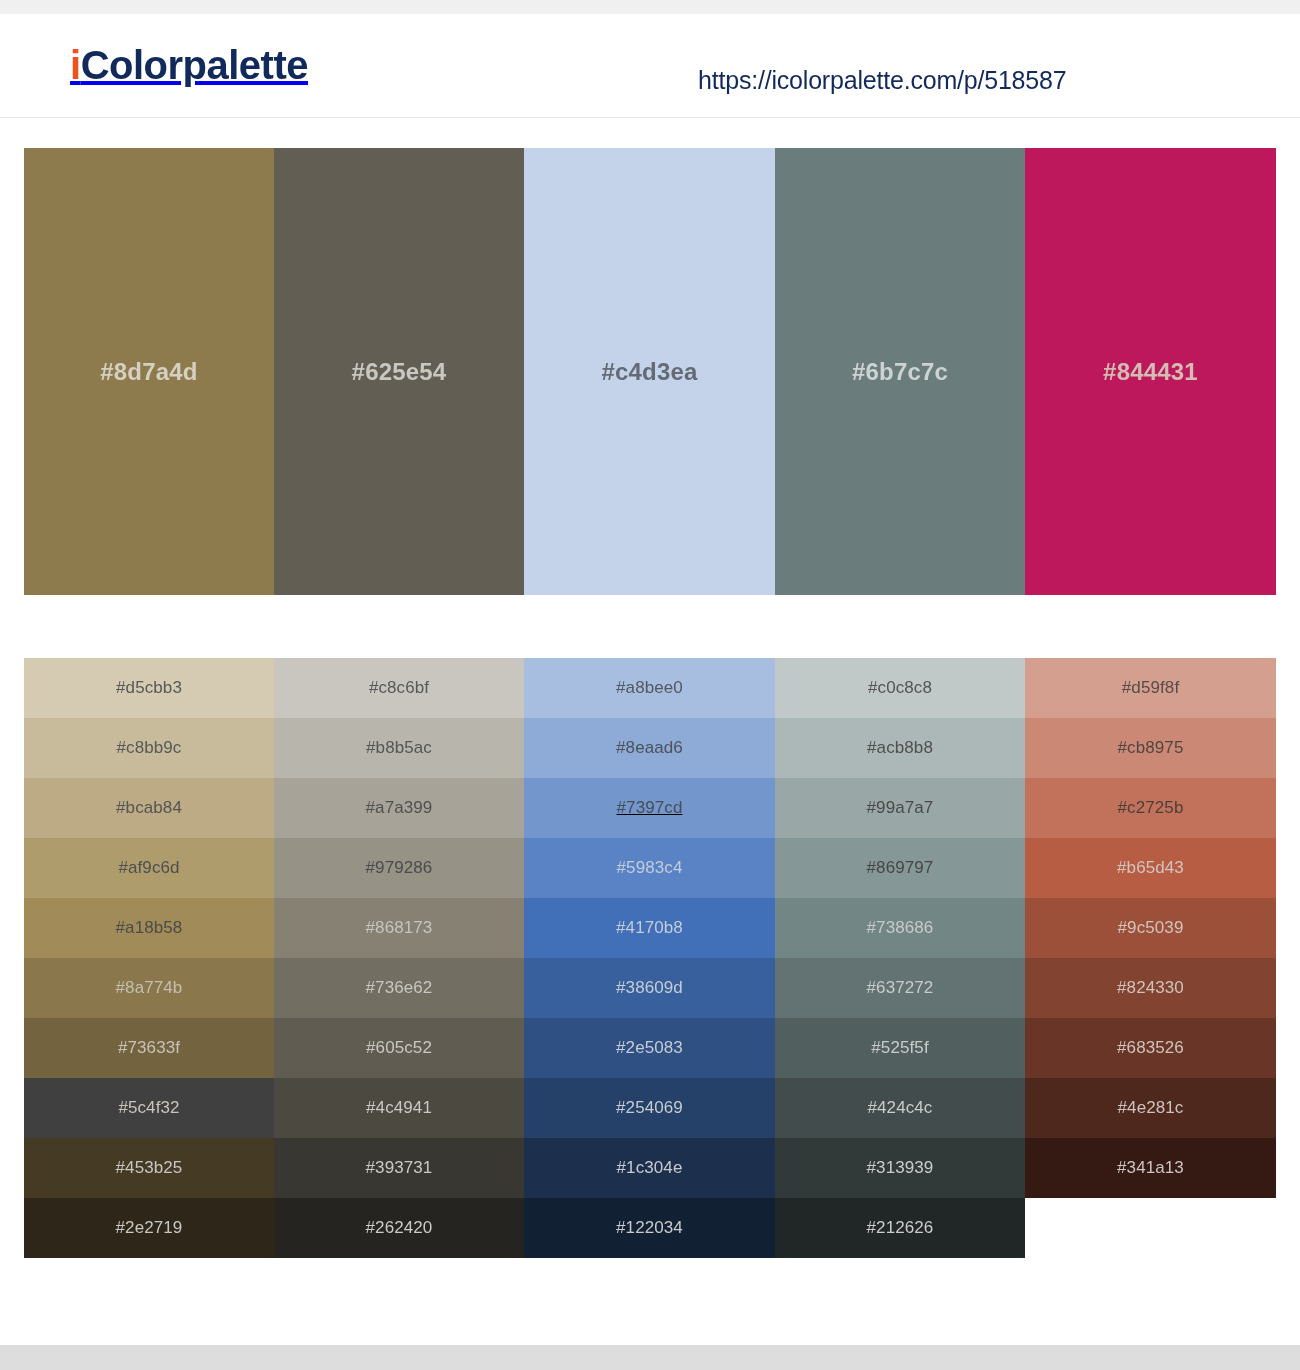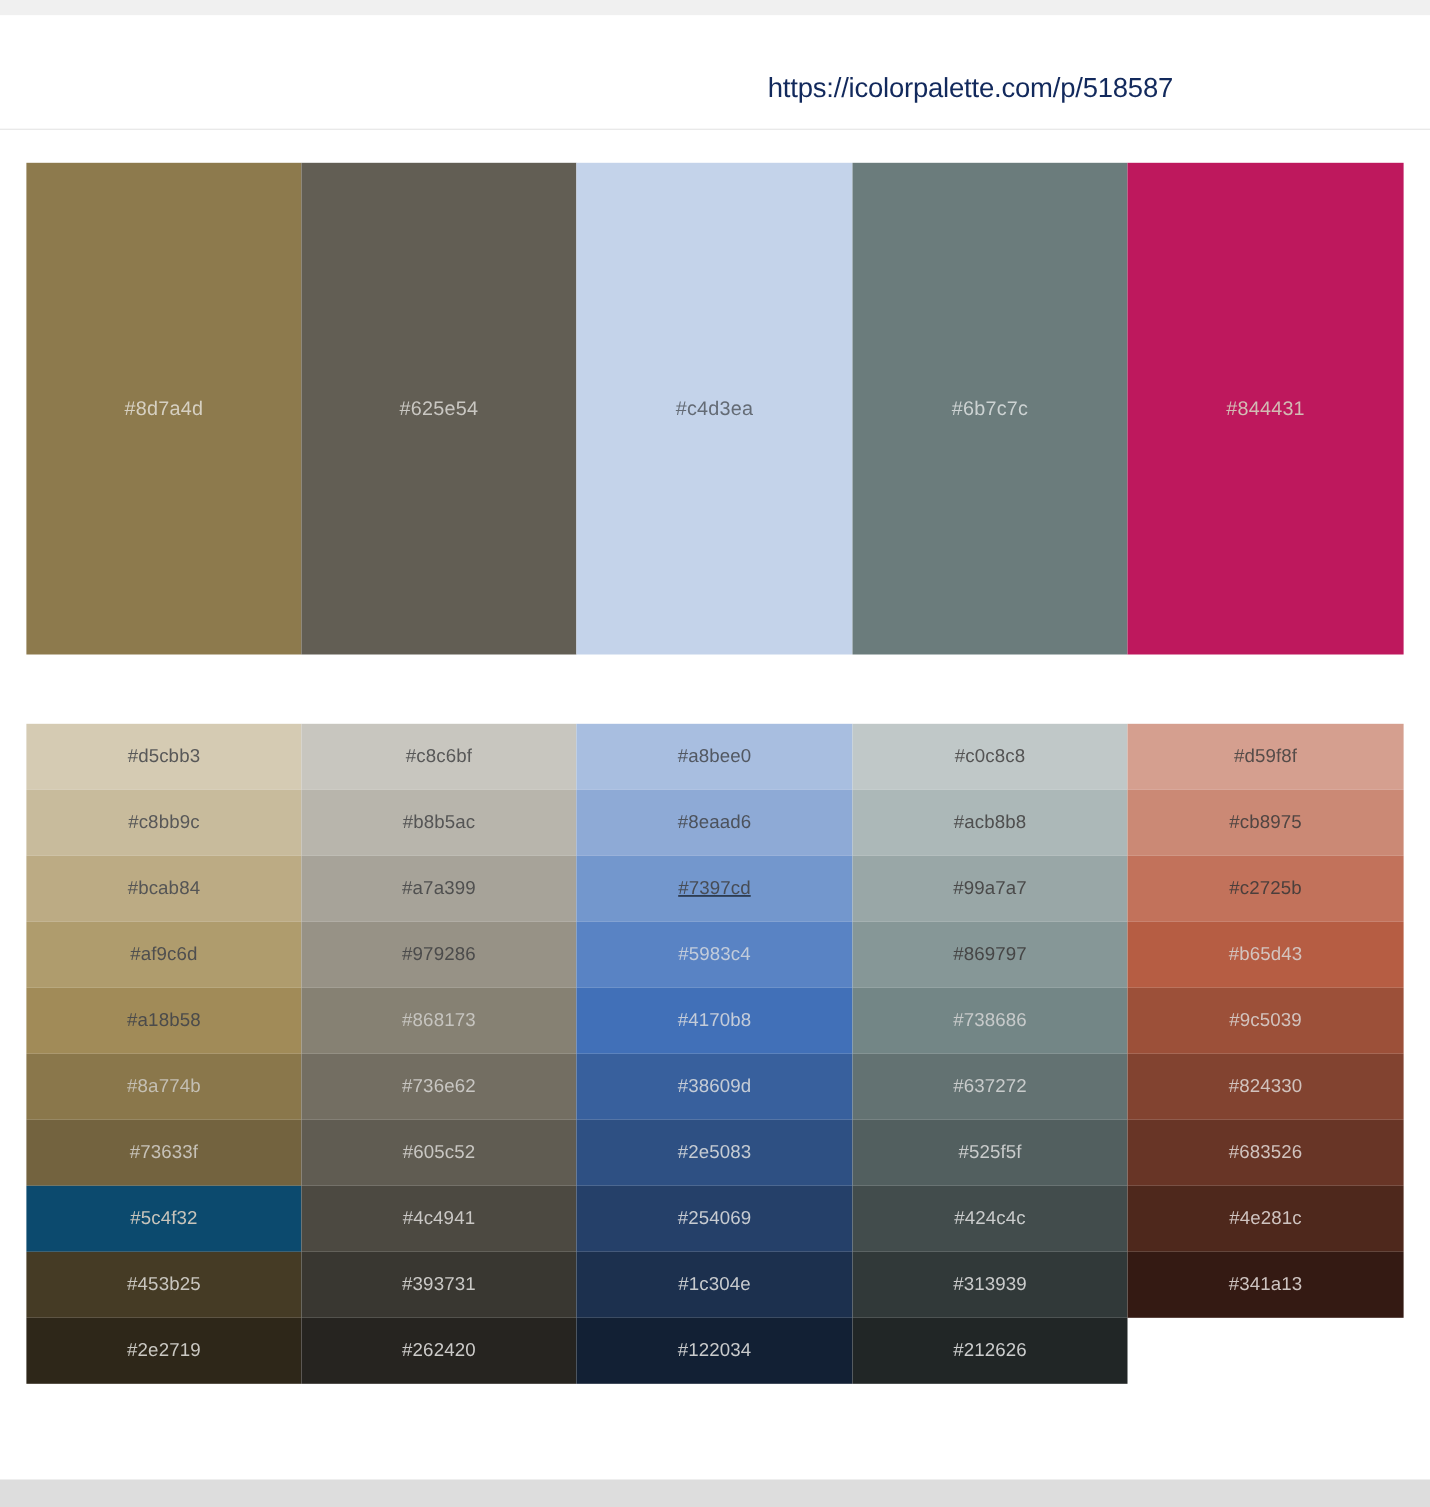--- a/index.html
+++ b/index.html
@@ -76,22 +76,23 @@
     display: flex;
     align-items: center;
     justify-content: center;
   }
   .swatch:nth-child(1) { flex: 0 0 250px; }
   .swatch:nth-child(2) { flex: 0 0 250px; }
   .swatch:nth-child(3) { flex: 0 0 251px; }
   .swatch:nth-child(4) { flex: 0 0 250px; }
   .swatch:nth-child(5) { flex: 0 0 251px; }
   .swatch-label {
-    font-size: 18px;
+    font-size: 24px;
     letter-spacing: 0.2px;
+    font-weight: bold;
   }
 
   
   .shades-grid {
     position: absolute;
     left: 24px;
     top: 658px;
     width: 1252px;
     display: flex;
   }
@@ -124,20 +125,23 @@
   }
 </style>
 </head>
 <body>
 
 <div id="page">
 
   <div class="top-strip"></div>
 
   <div class="header">
+    <a class="logo" href="#">
+      <span class="logo-i">i</span><span class="logo-rest">Colorpalette</span>
+    </a>
     <div class="page-url">https://icolorpalette.com/p/518587</div>
   </div>
 
   <div class="swatch-strip">
       <div class="swatch" style="background: rgb(141, 122, 77);">
         <span class="swatch-label" style="color: rgb(214, 208, 194);">#8d7a4d</span>
       </div>
       <div class="swatch" style="background: rgb(98, 94, 84);">
         <span class="swatch-label" style="color: rgb(201, 199, 194);">#625e54</span>
       </div>
@@ -168,21 +172,21 @@
         </div>
         <div class="shade-cell" style="background: rgb(161, 139, 88);">
           <span class="shade-label" style="color: rgb(75, 75, 75);">#a18b58</span>
         </div>
         <div class="shade-cell" style="background: rgb(138, 119, 75);">
           <span class="shade-label" style="color: rgb(196, 191, 179);">#8a774b</span>
         </div>
         <div class="shade-cell" style="background: rgb(115, 99, 63);">
           <span class="shade-label" style="color: rgb(199, 194, 184);">#73633f</span>
         </div>
-        <div class="shade-cell" style="background: #0c4a6e;">
+        <div class="shade-cell" style="background: #404040;">
           <span class="shade-label" style="color: rgb(200, 196, 187);">#5c4f32</span>
         </div>
         <div class="shade-cell" style="background: rgb(69, 59, 37);">
           <span class="shade-label" style="color: rgb(201, 198, 191);">#453b25</span>
         </div>
         <div class="shade-cell" style="background: rgb(46, 39, 25);">
           <span class="shade-label" style="color: rgb(202, 200, 194);">#2e2719</span>
         </div>
       </div>
       <div class="shade-col">

